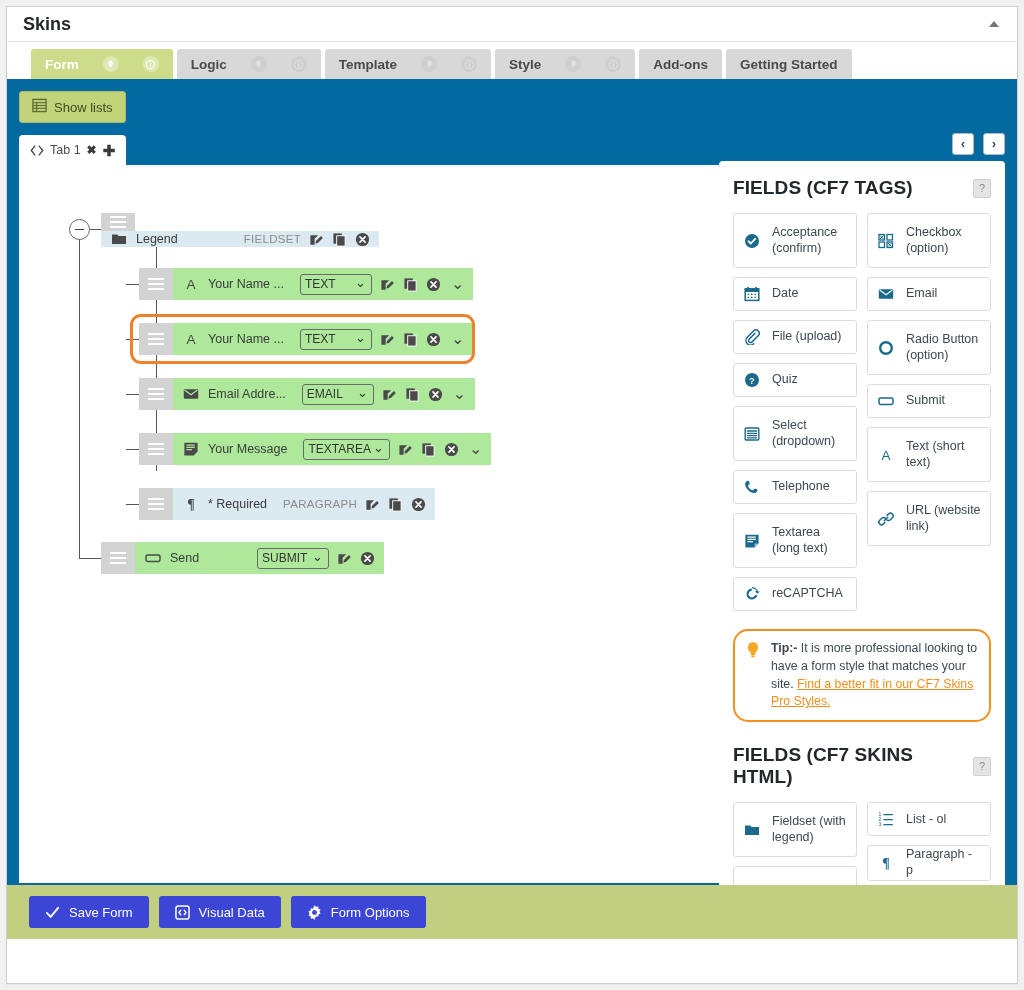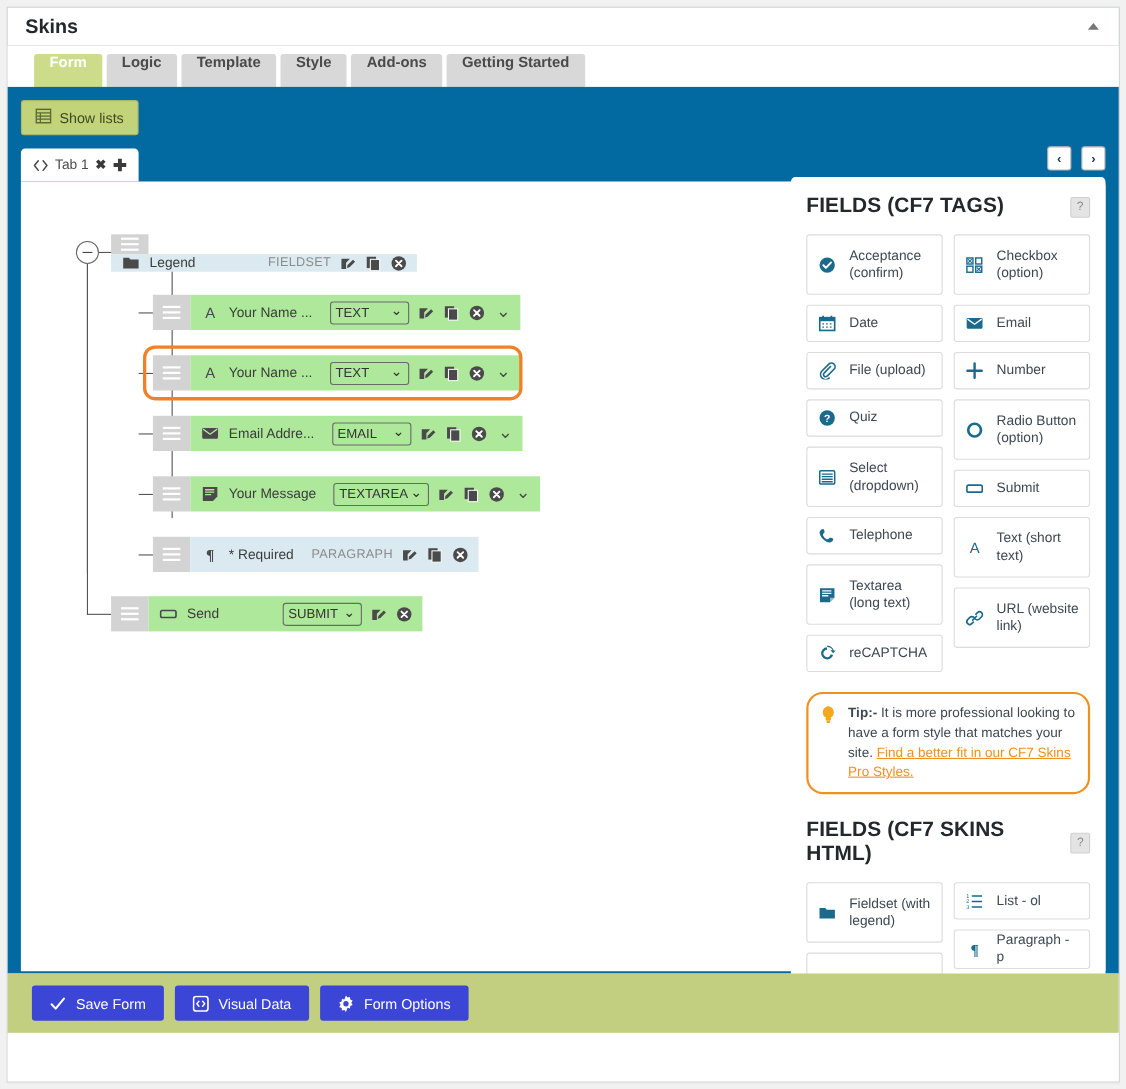--- a/index.html
+++ b/index.html
@@ -59,21 +59,20 @@
     padding:0 14px;
     background:#d8d8d8;
     border-radius:3px 3px 0 0;
     display:flex; align-items:center; gap:24px;
     font-weight:bold;
     font-size:13.5px;
     color:#4a4a4a;
     cursor:pointer;
     position:relative;
     white-space:nowrap;
-    flex-direction:column;
   }
   .tab.active { background:#cddc8a; color:#ffffff; }
   .tab-badge {
     width:16px; height:16px; border-radius:50%;
     background:rgba(255,255,255,.35);
     display:flex; align-items:center; justify-content:center;
     font-size:9px; font-weight:normal;
     color:#fff;
     line-height:1;
   }
@@ -788,28 +787,20 @@
             </div>
             <div class="tagbtn">
               <span class="ti">
                 <svg width="16" height="16" viewBox="0 0 16 16">
                   <rect x="0.8" y="3.2" width="14.4" height="9.6" rx="1" fill="#1b6a8c"></rect>
                   <path d="M1.6 4.1L8 8.7l6.4-4.6" fill="none" stroke="#fff" stroke-width="1.2"></path>
                 </svg>
               </span>
               <span>Email</span>
             </div>
-            <div class="tagbtn">
-              <span class="ti">
-                <svg width="16" height="16" viewBox="0 0 16 16">
-                  <path d="M8 1.5v13M1.5 8h13" stroke="#1b6a8c" stroke-width="2.2" stroke-linecap="round"></path>
-                </svg>
-              </span>
-              <span>Number</span>
-            </div>
             <div class="tagbtn two">
               <span class="ti">
                 <svg width="16" height="16" viewBox="0 0 16 16">
                   <circle cx="8" cy="8" r="5.8" fill="none" stroke="#1b6a8c" stroke-width="2.4"></circle>
                 </svg>
               </span>
               <span>Radio Button (option)</span>
             </div>
             <div class="tagbtn">
               <span class="ti">

